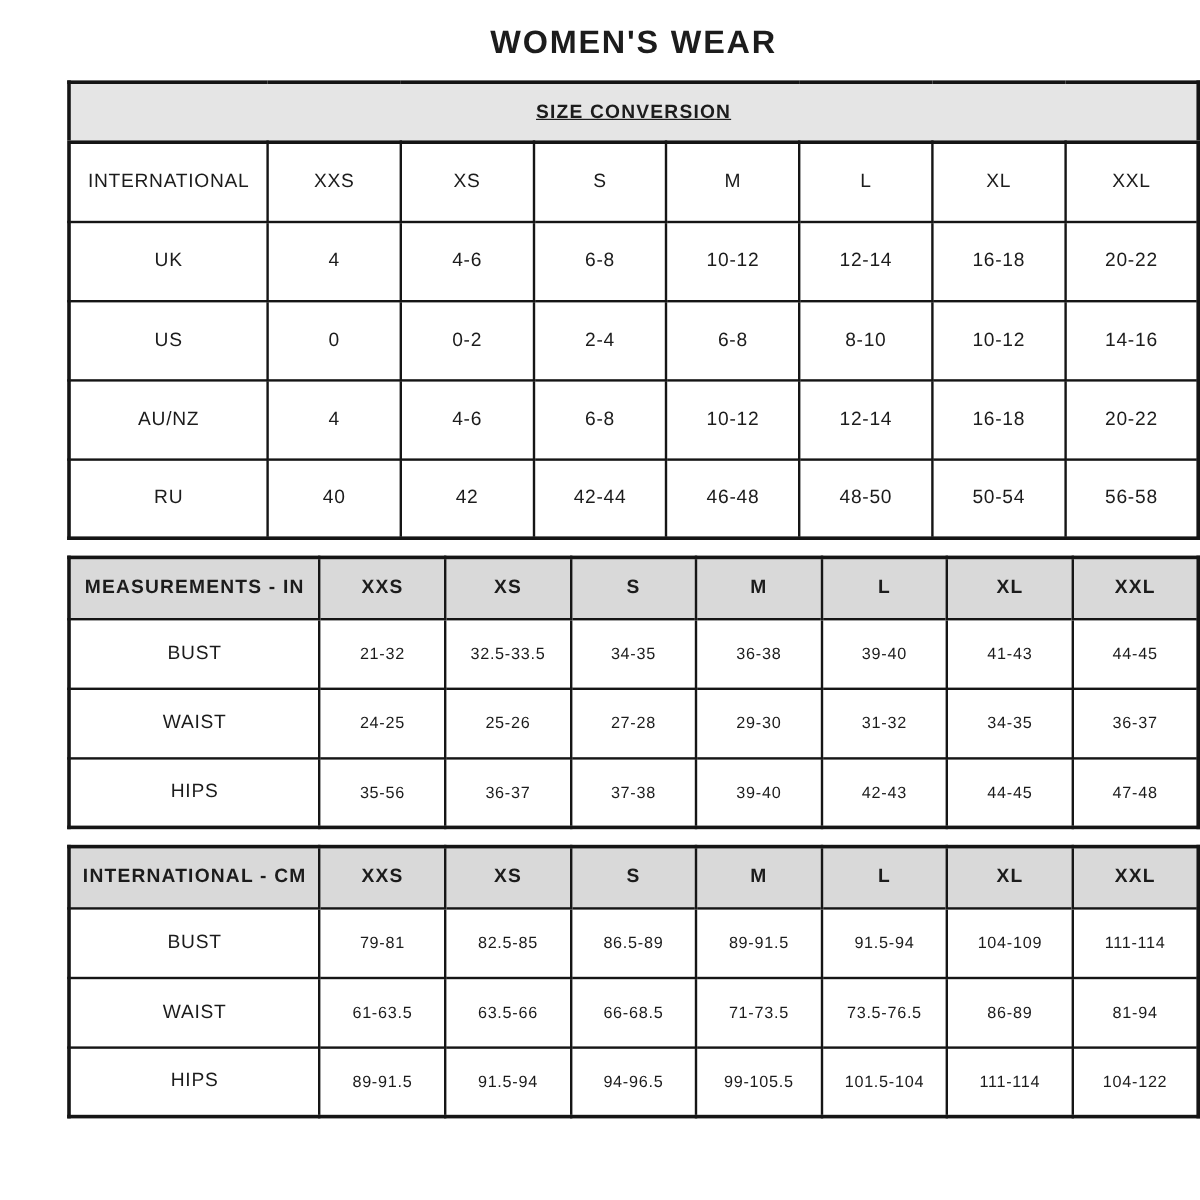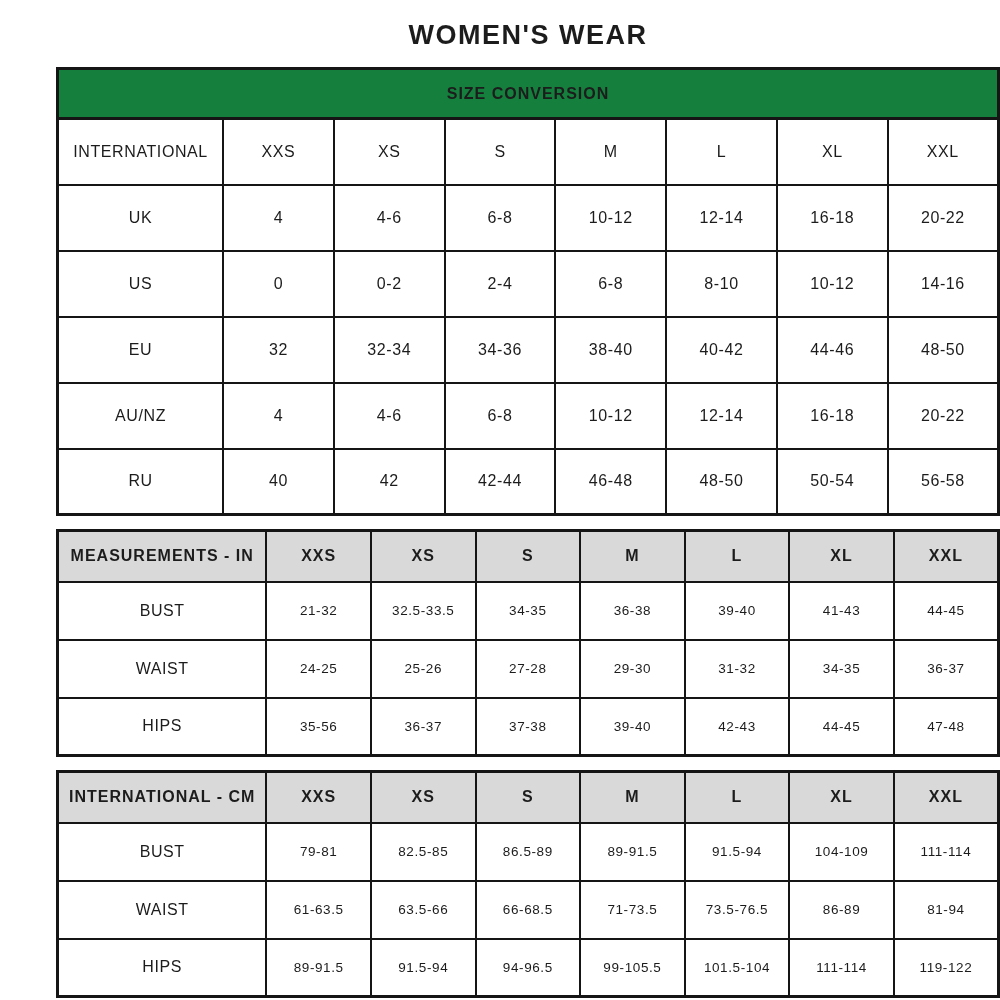--- a/index.html
+++ b/index.html
@@ -29,26 +29,27 @@
     text-align: center;
     vertical-align: middle;
     letter-spacing: 0.6px;
     overflow: hidden;
     white-space: nowrap;
   }
   
   .t1 col.c0 { width: 17.6%; }
   .t1 td { height: 66px; font-size: 16px; }
   .t1 .banner td {
-    background: #15803d;
+    background: #e5e5e5;
     height: 50px;
     font-weight: 700;
     font-size: 16px;
     letter-spacing: 1px;
     border-bottom: 3px solid #151515;
+    text-decoration: underline;
   }
   
   .tm { margin-top: 13px; }
   .tm col.c0 { width: 22.2%; }
   .tm td { height: 58px; font-size: 13.5px; }
   .tm .head td {
     background: #d9d9d9;
     height: 51px;
     font-weight: 700;
     font-size: 16px;
@@ -103,30 +104,20 @@
         <td>US</td>
         <td>0</td>
         <td>0-2</td>
         <td>2-4</td>
         <td>6-8</td>
         <td>8-10</td>
         <td>10-12</td>
         <td>14-16</td>
       </tr>
       <tr>
-        <td>EU</td>
-        <td>32</td>
-        <td>32-34</td>
-        <td>34-36</td>
-        <td>38-40</td>
-        <td>40-42</td>
-        <td>44-46</td>
-        <td>48-50</td>
-      </tr>
-      <tr>
         <td>AU/NZ</td>
         <td>4</td>
         <td>4-6</td>
         <td>6-8</td>
         <td>10-12</td>
         <td>12-14</td>
         <td>16-18</td>
         <td>20-22</td>
       </tr>
       <tr>
@@ -240,18 +231,18 @@
         <td>81-94</td>
       </tr>
       <tr>
         <td class="lbl">HIPS</td>
         <td>89-91.5</td>
         <td>91.5-94</td>
         <td>94-96.5</td>
         <td>99-105.5</td>
         <td>101.5-104</td>
         <td>111-114</td>
-        <td>119-122</td>
+        <td>104-122</td>
       </tr>
     </tbody>
   </table>
 
 </div>
 
 </body></html>

